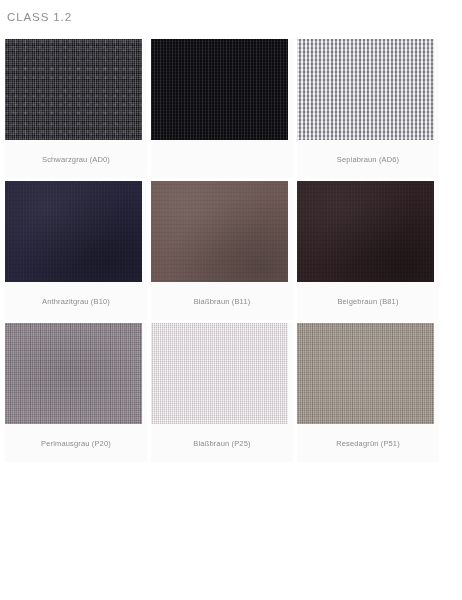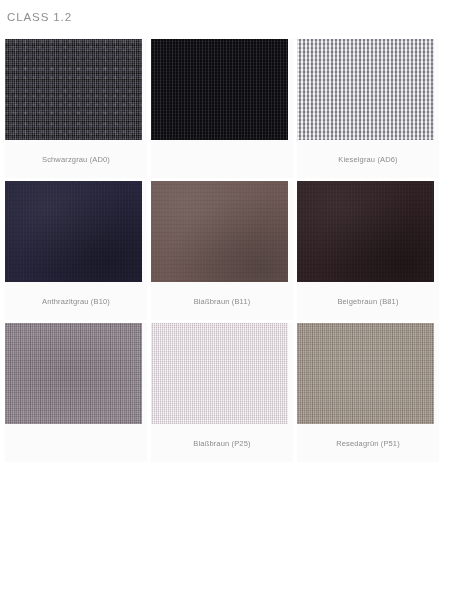--- a/index.html
+++ b/index.html
@@ -184,21 +184,21 @@
       </div>
       <div class="card">
         <div class="swatch" style="background-color: rgb(12, 12, 16);">
           <div class="tex t-ad5"></div>
         </div>
       </div>
       <div class="card">
         <div class="swatch" style="background-color: rgb(188, 184, 192);">
           <div class="tex t-ad6"></div>
         </div>
-        <div class="label">Kieselgrau (AD6)</div>
+        <div class="label">Sepiabraun (AD6)</div>
       </div>
       <div class="card">
         <div class="swatch" style="background-color: rgb(37, 36, 58);">
           <div class="tex t-b10"></div>
         </div>
         <div class="label">Anthrazitgrau (B10)</div>
       </div>
       <div class="card">
         <div class="swatch" style="background-color: rgb(109, 88, 84);">
           <div class="tex t-b11"></div>
@@ -208,20 +208,21 @@
       <div class="card">
         <div class="swatch" style="background-color: rgb(47, 32, 35);">
           <div class="tex t-b81"></div>
         </div>
         <div class="label">Beigebraun (B81)</div>
       </div>
       <div class="card">
         <div class="swatch" style="background-color: rgb(141, 131, 139);">
           <div class="tex t-p20"></div>
         </div>
+        <div class="label">Perlmausgrau (P20)</div>
       </div>
       <div class="card">
         <div class="swatch" style="background-color: rgb(222, 215, 218);">
           <div class="tex t-p25"></div>
         </div>
         <div class="label">Blaßbraun (P25)</div>
       </div>
       <div class="card">
         <div class="swatch" style="background-color: rgb(157, 146, 135);">
           <div class="tex t-p51"></div>

